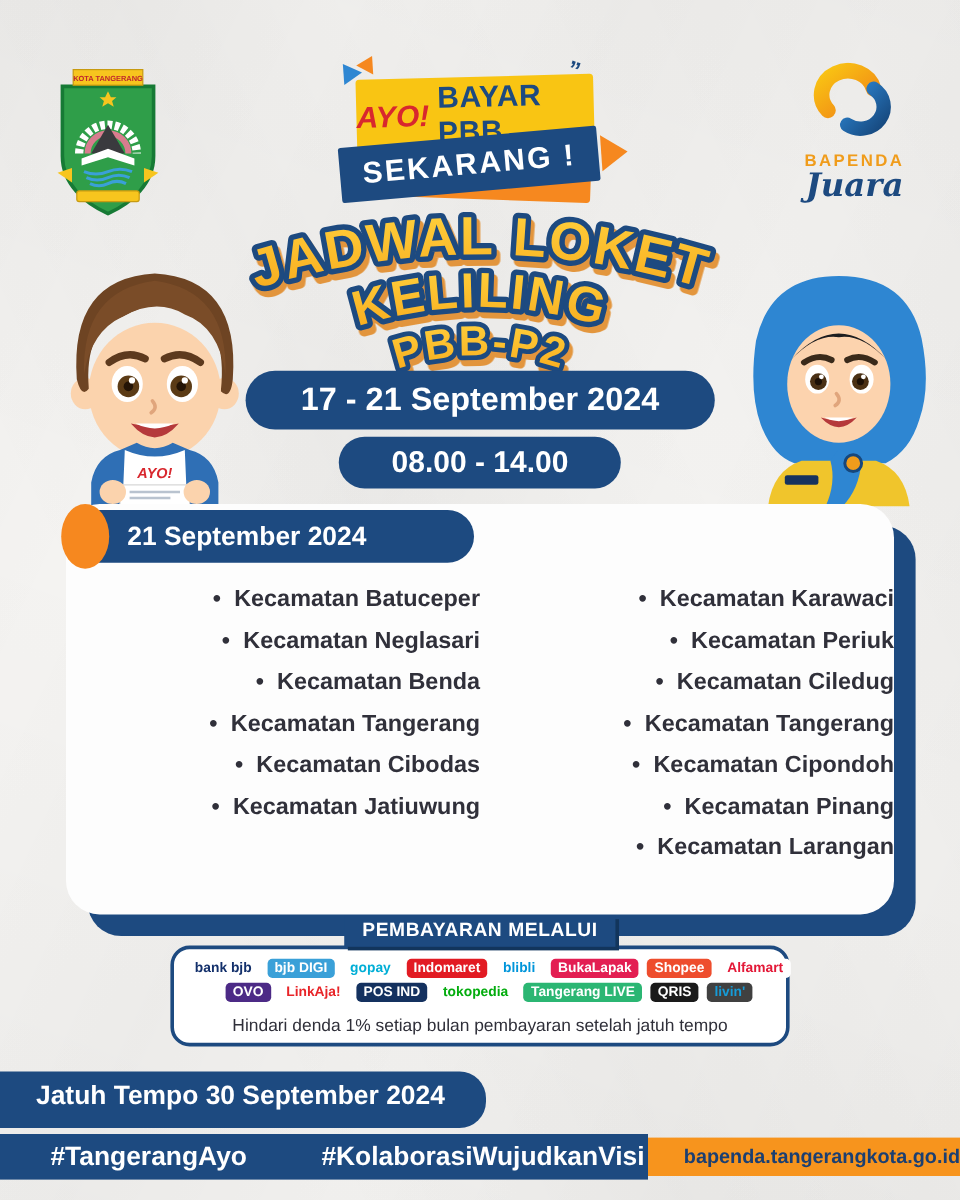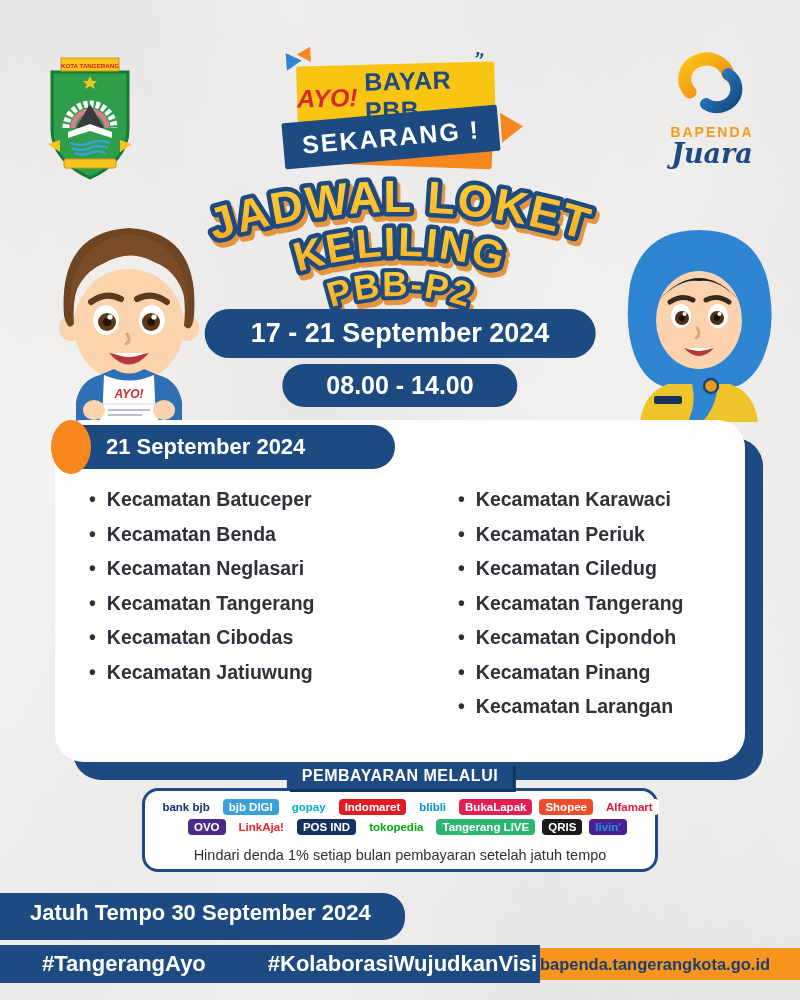--- a/index.html
+++ b/index.html
@@ -36,38 +36,38 @@
   .pill.date{top:309px;font-size:27px;padding:9px 46px;}
   .pill.time{top:364px;font-size:25px;padding:7px 44px;}
   
   .mascot-boy{position:absolute;left:36px;top:206px;z-index:1;}
   .mascot-girl{position:absolute;right:-2px;top:226px;z-index:1;}
   
   .card{position:absolute;left:55px;top:420px;width:690px;height:342px;background:#fdfdfd;border-radius:28px;box-shadow:18px 18px 0 #1d4a80;z-index:2;}
   .card-header{position:absolute;left:5px;top:5px;width:335px;height:44px;background:#1d4a80;border-radius:10px 24px 24px 10px;color:#fff;font-weight:bold;font-size:22px;line-height:44px;padding-left:46px;box-sizing:border-box;}
   .card-header .dot{position:absolute;left:-9px;top:-5px;width:40px;height:54px;background:#f6881f;border-radius:50%;}
   .cols{position:absolute;top:68px;left:0;right:0;display:flex;}
-  .col{width:50%;box-sizing:border-box;}
+  .col{width:50%;box-sizing:border-box;text-align:right;}
   .col.left{padding-left:34px;}
   .col.right{padding-left:58px;}
   .col ul{list-style:none;margin:0;padding:0;}
   .col li{font-size:19.5px;font-weight:bold;color:#30303a;margin-bottom:11.5px;white-space:nowrap;}
   .col li::before{content:"•";margin-right:11px;}
   
   .pay-label{position:absolute;top:763px;left:50%;transform:translateX(-50%);background:#1d4a80;color:#fff;font-weight:bold;font-size:16px;letter-spacing:0.5px;padding:4px 15px;z-index:4;box-shadow:3px 3px 0 #12355c;}
   .pay-box{position:absolute;left:142px;top:788px;width:516px;height:84px;background:#fff;border:3px solid #1d4a80;border-radius:16px;z-index:3;box-sizing:border-box;display:flex;flex-direction:column;justify-content:center;}
   .pay-row{display:flex;justify-content:center;align-items:center;gap:7px;margin:2px 0;padding-left:15px;}
   .chip{font-size:11.5px;font-weight:bold;padding:2px 6px;border-radius:4px;white-space:nowrap;}
   .pay-note{font-size:14.5px;color:#2f2f39;text-align:center;margin-top:10px;}
   
   .due-banner{position:absolute;left:0;top:893px;height:47px;background:#1d4a80;border-radius:0 22px 22px 0;color:#fff;font-weight:bold;font-size:22px;line-height:40px;padding:0 34px 0 30px;}
   .footer{position:absolute;left:0;top:945px;width:800px;height:38px;display:flex;}
   .footer-blue{width:540px;background:#1d4a80;display:flex;align-items:center;padding-left:42px;gap:62px;box-sizing:border-box;}
   .footer-blue span{color:#fff;font-weight:bold;font-size:22px;white-space:nowrap;}
-  .footer-orange{flex:1;background:#f7941d;margin:3px 0;display:flex;align-items:center;justify-content:flex-start;}
+  .footer-orange{flex:1;background:#f7941d;margin:3px 0;display:flex;align-items:center;justify-content:flex-end;}
   .footer-orange span{color:#1b3f72;font-weight:bold;font-size:16.5px;white-space:nowrap;}
 </style>
 </head>
 <body>
 
 <div class="poster">
 
   <div class="city-logo">
     <svg width="92" height="130" viewBox="0 0 92 130">
       <path d="M8,16 h76 v58 c0,23 -18,39 -38,48 c-20,-9 -38,-25 -38,-48 Z" fill="#2f9e49" stroke="#167a35" stroke-width="3"></path>
@@ -204,22 +204,22 @@
   <div class="card">
     <div class="card-header">
       <span class="dot"></span>
       <span>21 September 2024</span>
     </div>
     <div class="cols">
       <div class="col left">
         <ul>
 
         <li>Kecamatan Batuceper</li>
+            <li>Kecamatan Neglasari</li>
             <li>Kecamatan Benda</li>
-            <li>Kecamatan Neglasari</li>
             <li>Kecamatan Tangerang</li>
             <li>Kecamatan Cibodas</li>
             <li>Kecamatan Jatiuwung</li>
           </ul>
       </div>
       <div class="col right">
         <ul>
 
         <li>Kecamatan Karawaci</li>
             <li>Kecamatan Periuk</li>
@@ -247,21 +247,21 @@
         <span class="chip" style="color: rgb(227, 24, 55); background: rgb(255, 255, 255);">Alfamart</span>
       </div>
     <div class="pay-row">
 
     <span class="chip" style="color: rgb(255, 255, 255); background: rgb(76, 42, 134);">OVO</span>
         <span class="chip" style="color: rgb(232, 37, 41); background: rgb(255, 255, 255);">LinkAja!</span>
         <span class="chip" style="color: rgb(255, 255, 255); background: rgb(20, 49, 95);">POS IND</span>
         <span class="chip" style="color: rgb(3, 172, 14); background: rgb(255, 255, 255);">tokopedia</span>
         <span class="chip" style="color: rgb(255, 255, 255); background: rgb(43, 182, 115);">Tangerang LIVE</span>
         <span class="chip" style="color: rgb(255, 255, 255); background: rgb(26, 26, 26);">QRIS</span>
-        <span class="chip" style="color: rgb(22, 155, 215); background: #4c1d95;">livin'</span>
+        <span class="chip" style="color: rgb(22, 155, 215); background: #404040;">livin'</span>
       </div>
     <div class="pay-note">Hindari denda 1% setiap bulan pembayaran setelah jatuh tempo</div>
   </div>
 
   <div class="due-banner">Jatuh Tempo 30 September 2024</div>
 
   <div class="footer">
     <div class="footer-blue">
       <span>#TangerangAyo</span>
       <span>#KolaborasiWujudkanVisi</span>

